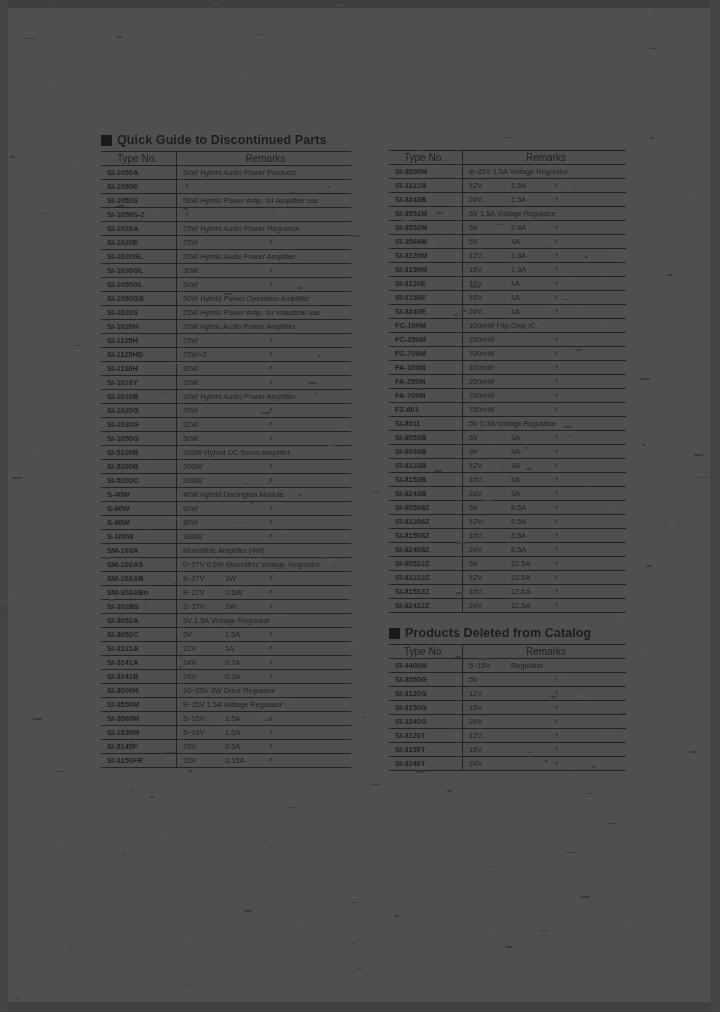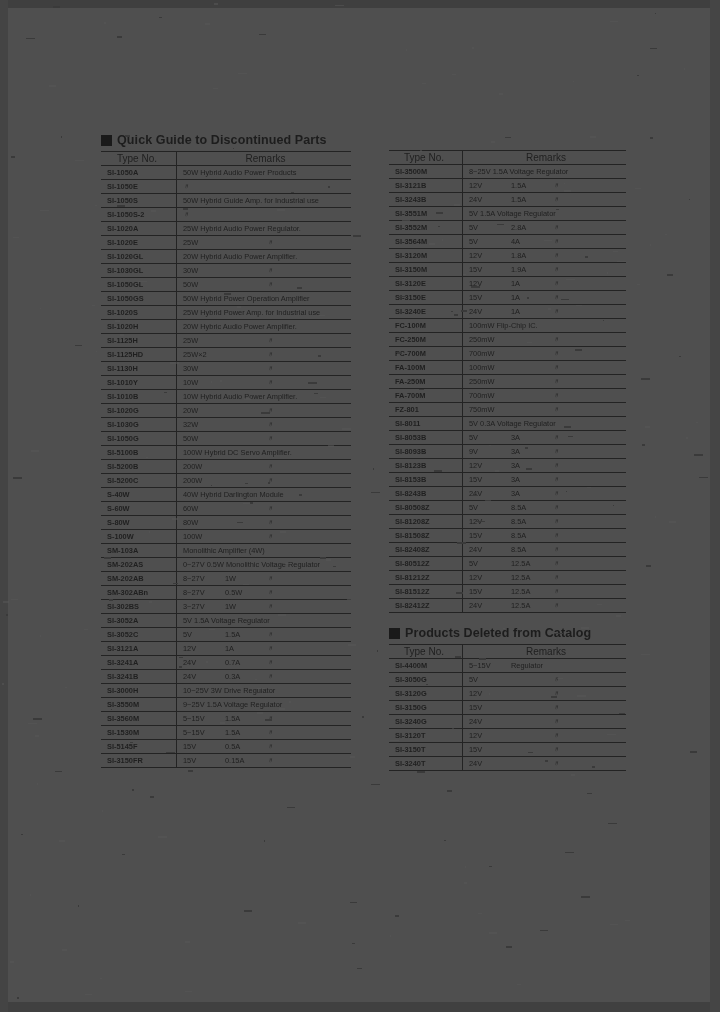--- a/index.html
+++ b/index.html
@@ -201,21 +201,21 @@
             <tr>
               <td class="c-type">SI-1050A</td>
               <td class="c-rem">50W Hybrid Audio Power Products</td>
             </tr>
             <tr>
               <td class="c-type">SI-1050E</td>
               <td class="c-rem ditto">〃</td>
             </tr>
             <tr>
               <td class="c-type">SI-1050S</td>
-              <td class="c-rem">50W Hybrid Guide Amp. for Industrial use</td>
+              <td class="c-rem">50W Hybrid Power Amp. for Amplifier use</td>
             </tr>
             <tr>
               <td class="c-type">SI-1050S-2</td>
               <td class="c-rem ditto">〃</td>
             </tr>
             <tr>
               <td class="c-type">SI-1020A</td>
               <td class="c-rem">25W Hybrid Audio Power Regulator.</td>
             </tr>
             <tr>

